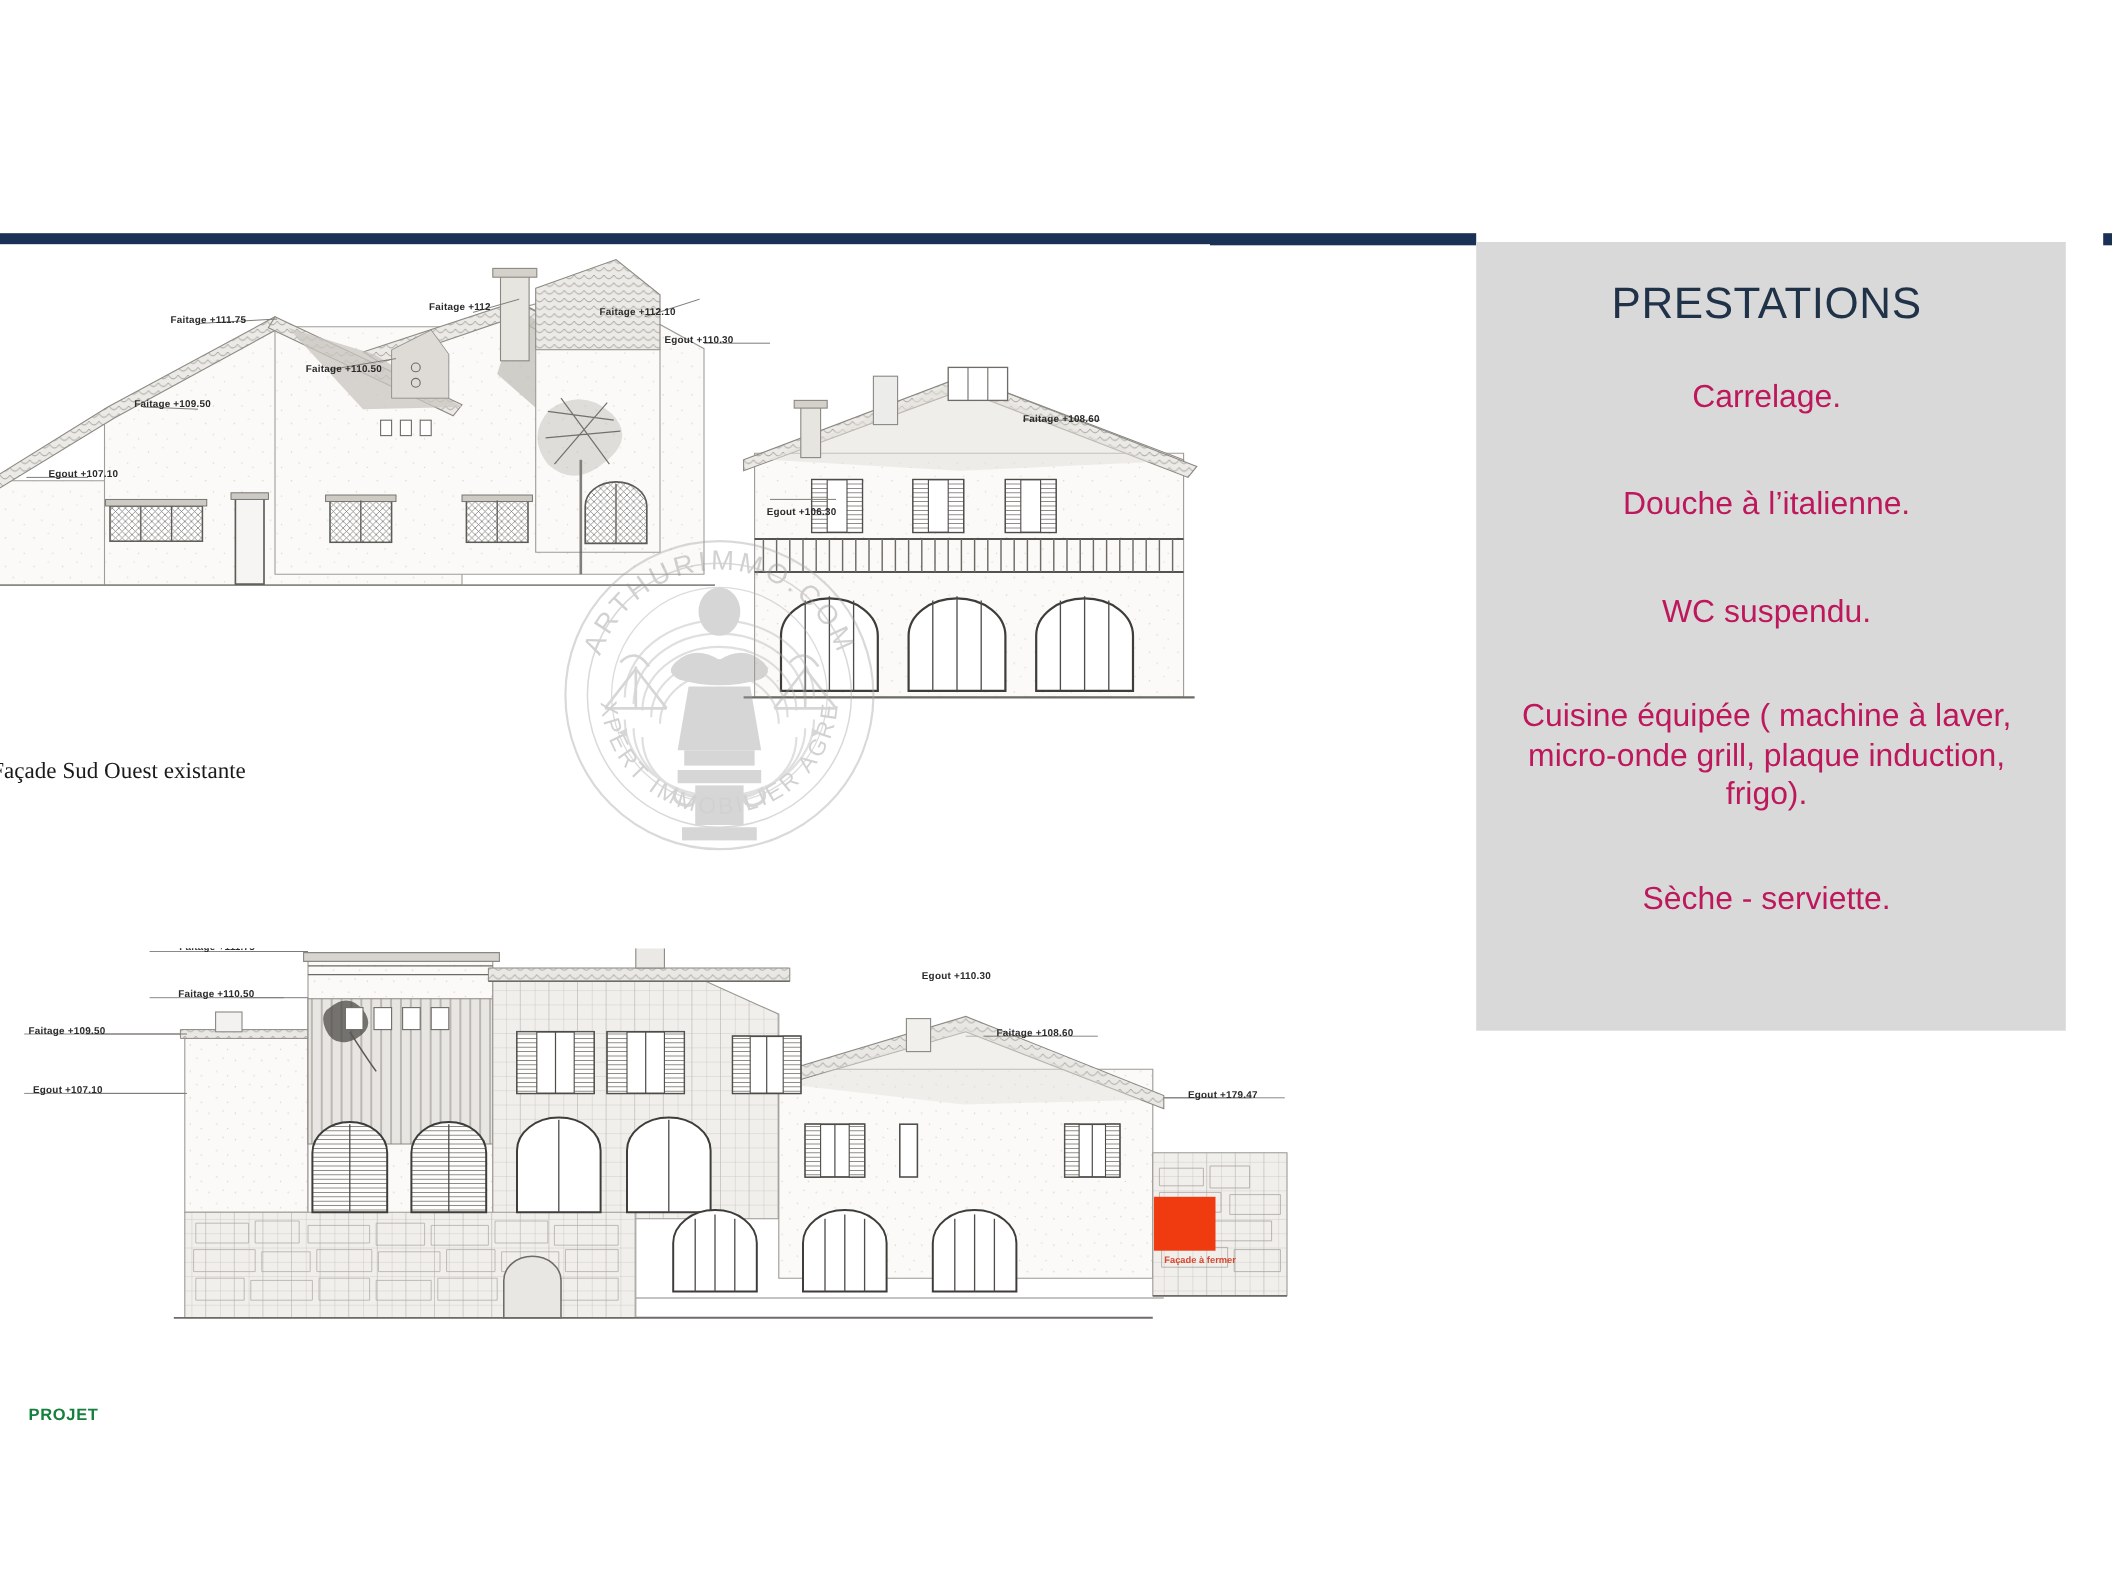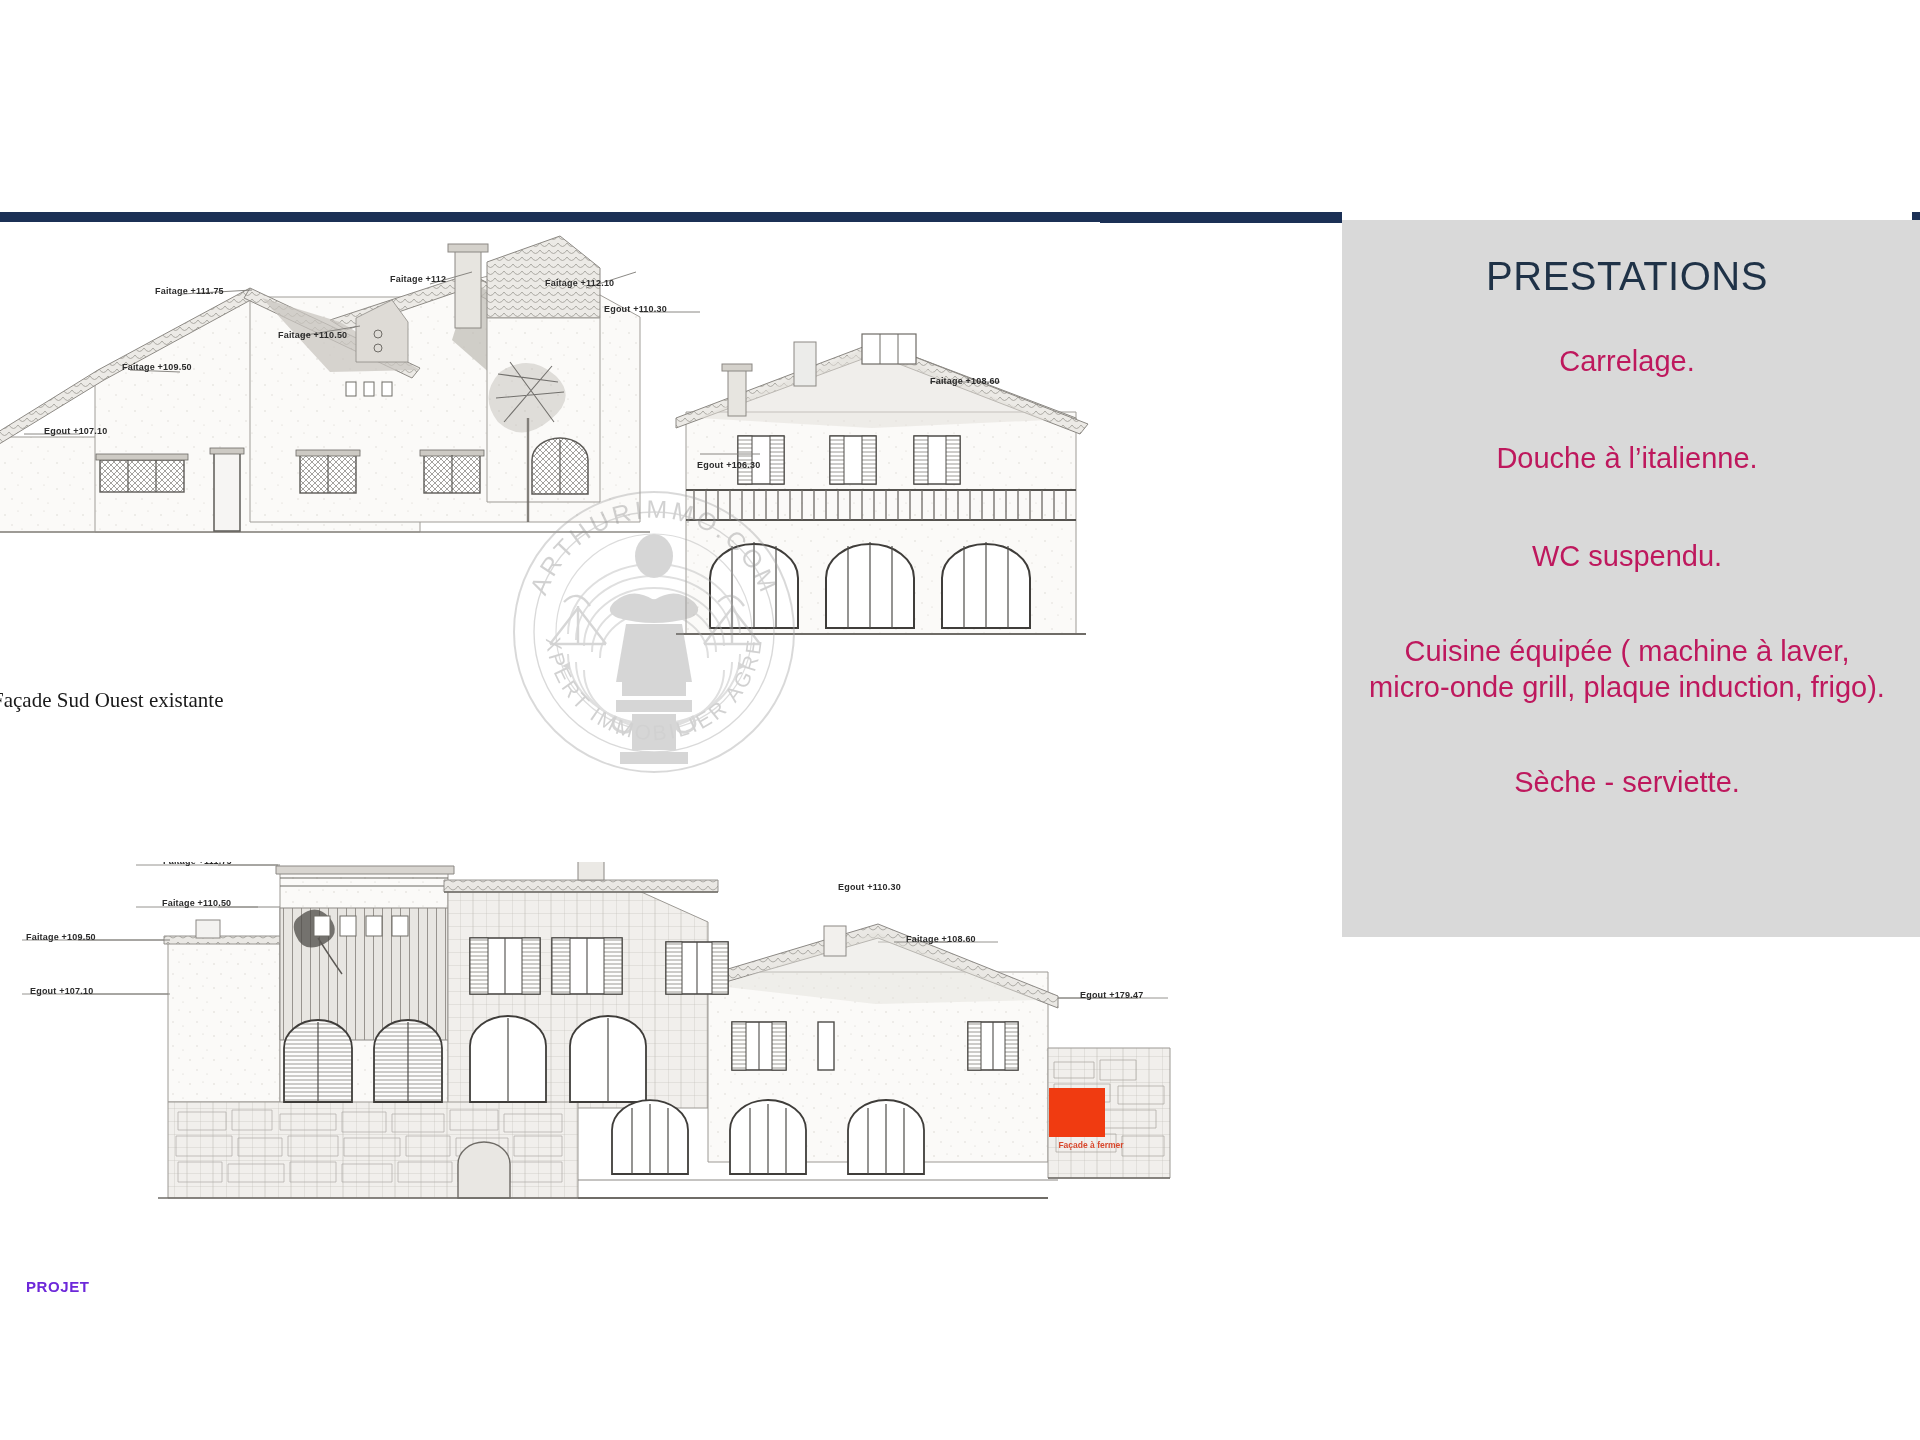--- a/index.html
+++ b/index.html
@@ -6,21 +6,21 @@
   body{width:1920px;height:1440px;overflow:hidden;font-family:"Liberation Sans",sans-serif;}
   #stage{position:relative;width:1920px;height:1440px;background:#ffffff;}
 
   
   .navy-rule{position:absolute;height:11px;background:#1b3055;}
   #rule-left{left:0;top:212px;width:1342px;}
   #rule-right{left:1912px;top:212px;width:8px;}
 
   
   #prestations-panel{
-    position:absolute;left:1342px;top:220px;width:578px;height:717px;
+    position:absolute;left:1342px;top:220px;width:536px;height:717px;
     background:#d9d9d9;box-sizing:border-box;
     padding:16px 24px 0 16px;text-align:center;color:#1f3247;
   }
   #prestations-title{
     font-size:40px;letter-spacing:.5px;font-weight:400;margin:18px 0 0 0;
     color:#1f3247;line-height:1.1;
   }
   .prest-line{
     font-size:29px;font-weight:400;color:#be185d;line-height:1.22;
     margin:0;white-space:pre-line;
@@ -35,21 +35,21 @@
   .sheet{position:absolute;background:#ffffff;overflow:hidden;}
   #sheet-top{left:0;top:222px;width:1100px;height:500px;}
   #sheet-bottom{left:18px;top:862px;width:1154px;height:424px;}
 
   .cap{
     position:absolute;font-family:"Liberation Serif",serif;
     color:#1a1a1a;white-space:nowrap;
   }
   #cap-existante{left:-8px;top:688px;font-size:21px;}
   #cap-projet{left:26px;top:1278px;font-size:15px;font-weight:bold;
-    font-family:"Liberation Sans",sans-serif;letter-spacing:.6px;color:#6d28d9;}
+    font-family:"Liberation Sans",sans-serif;letter-spacing:.6px;color:#15803d;}
 
   .dimlabel{
     position:absolute;font-family:"Liberation Sans",sans-serif;
     font-size:9px;font-weight:bold;color:#2b2b2b;white-space:nowrap;
     letter-spacing:.2px;
   }
 
   
   #red-window{
     position:absolute;left:1049px;top:1088px;width:56px;height:49px;

